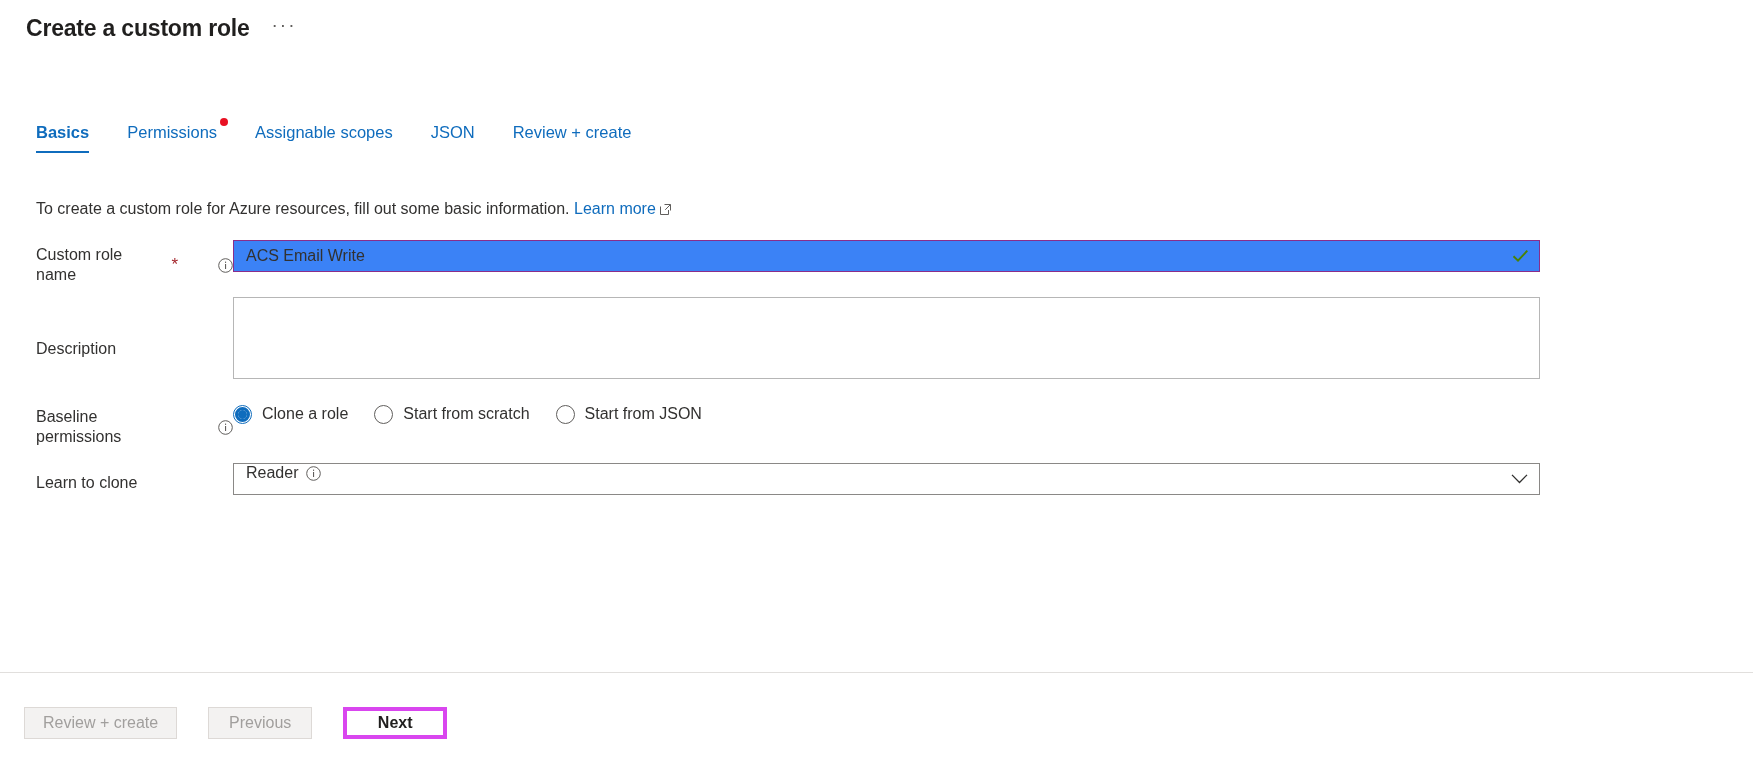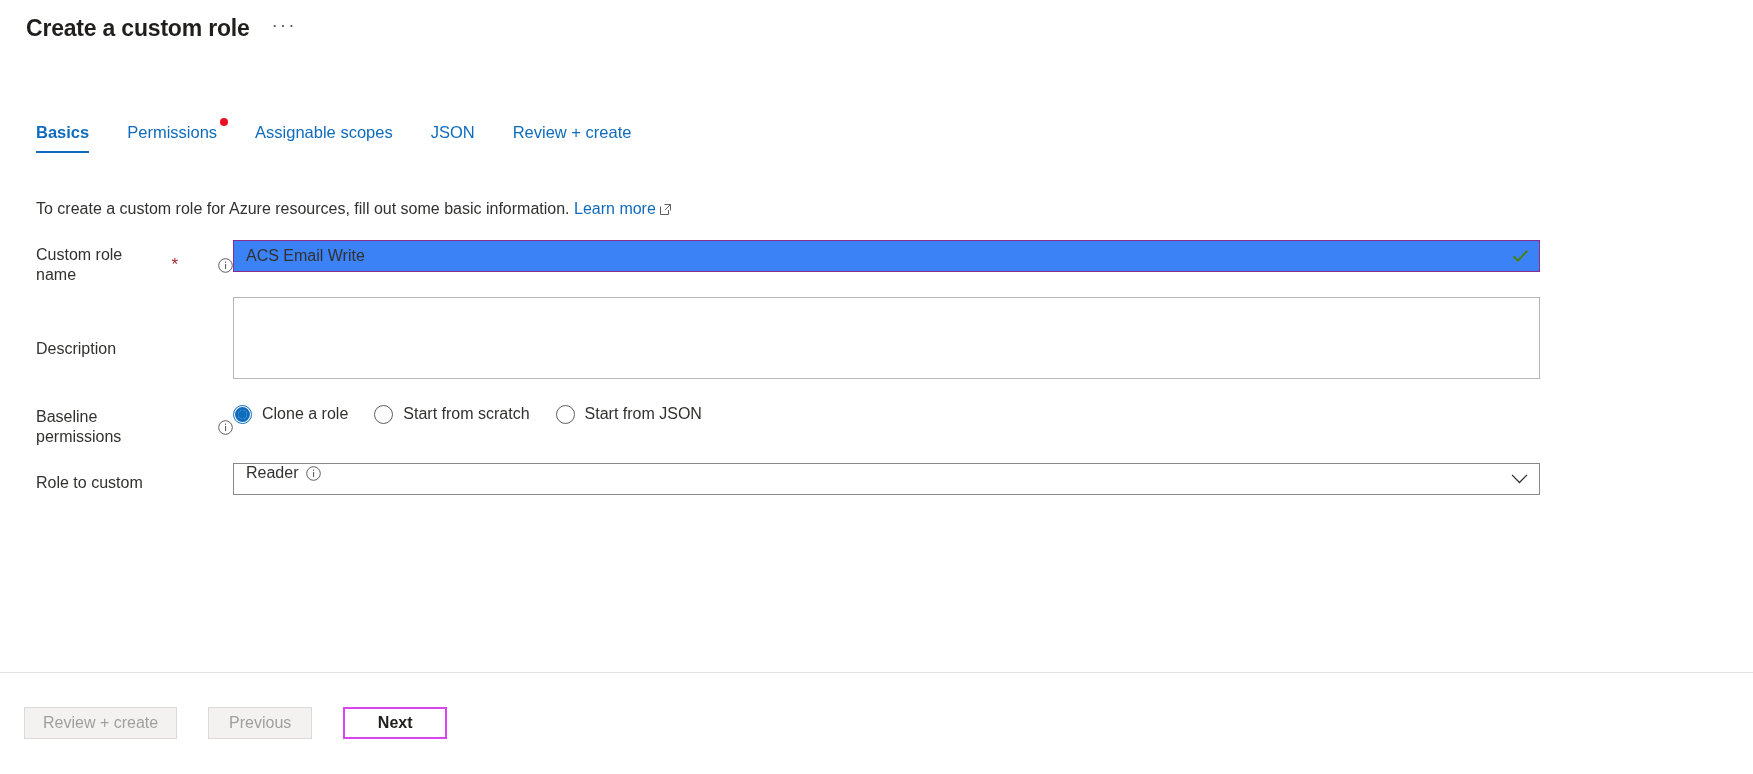--- a/index.html
+++ b/index.html
@@ -295,21 +295,21 @@
     color: #a19f9d;
     cursor: default;
     display: inline-flex;
     align-items: center;
     justify-content: center;
     white-space: nowrap;
   }
   .btn.disabled { color: #a19f9d; }
   .btn.primary-outline {
     background: #ffffff;
-    border: 2px solid #d946ef;
+    border: 4px solid #d946ef;
     color: #201f1e;
     font-weight: bold;
     cursor: pointer;
   }
   .btn + .btn { margin-left: 31px; }
 </style>
 </head>
 <body>
 
 <div class="page">
@@ -408,21 +408,21 @@
           <div class="radio-option">
             <span class="radio-mark"></span>
             <span>Start from JSON</span>
           </div>
         </div>
       </div>
     </div>
 
     <div class="row" style="margin-top:16px;">
       <div class="label-cell mid">
-        <span>Role to custom</span>
+        <span>Learn to clone</span>
       </div>
       <div class="field-cell">
         <div class="select-box">
           <span>Reader</span>
           <span class="info-icon">
             <svg width="15" height="15" viewBox="0 0 15 15">
                 <circle cx="7.5" cy="7.5" r="6.8" fill="none" stroke="#605e5c" stroke-width="1"></circle>
                 <rect x="7" y="6" width="1.1" height="5" fill="#605e5c"></rect>
                 <rect x="7" y="3.6" width="1.1" height="1.3" fill="#605e5c"></rect>
               </svg>

